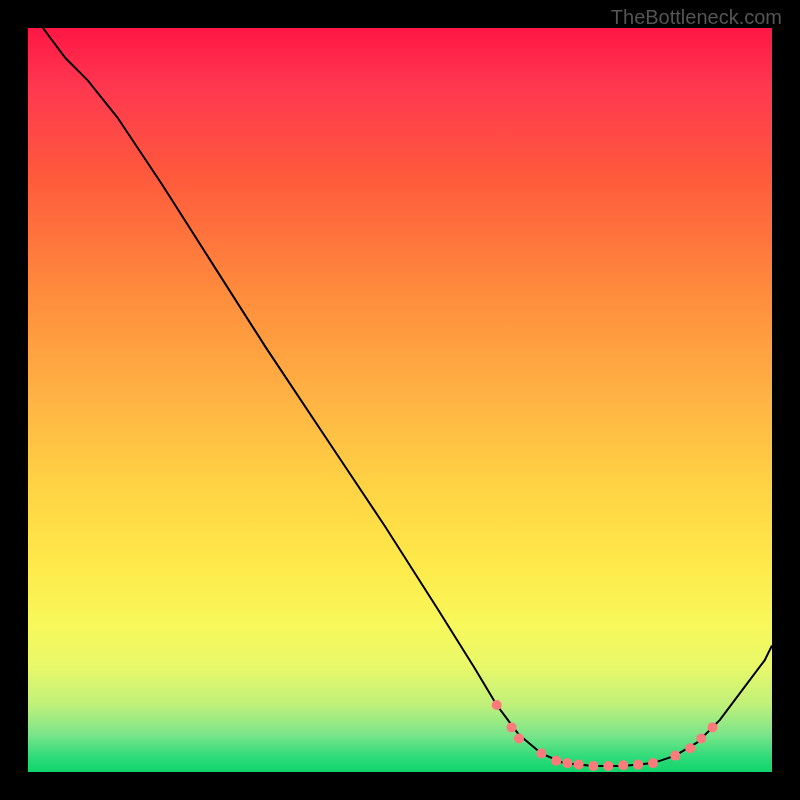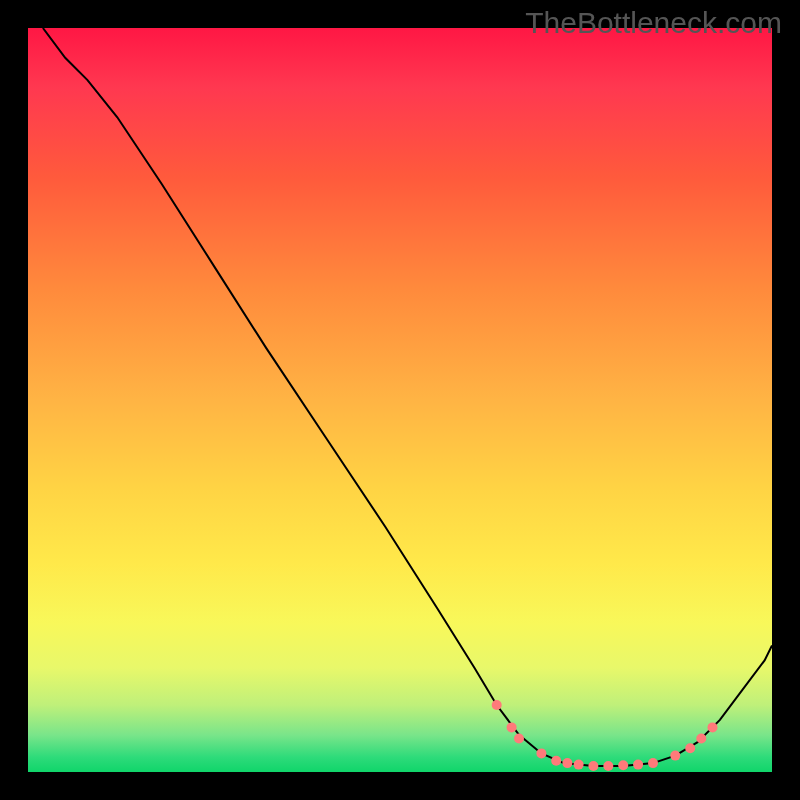--- a/index.html
+++ b/index.html
@@ -8,21 +8,21 @@
     height: 800px;
     background: #000;
     position: relative;
     font-family: Arial, sans-serif;
   }
   .watermark {
     position: absolute;
     top: 6px;
     right: 18px;
     color: #555;
-    font-size: 30px;
+    font-size: 20px;
     font-weight: 500;
     z-index: 10;
   }
   .plot-area {
     position: absolute;
     left: 28px;
     top: 28px;
     width: 744px;
     height: 744px;
     overflow: hidden;

